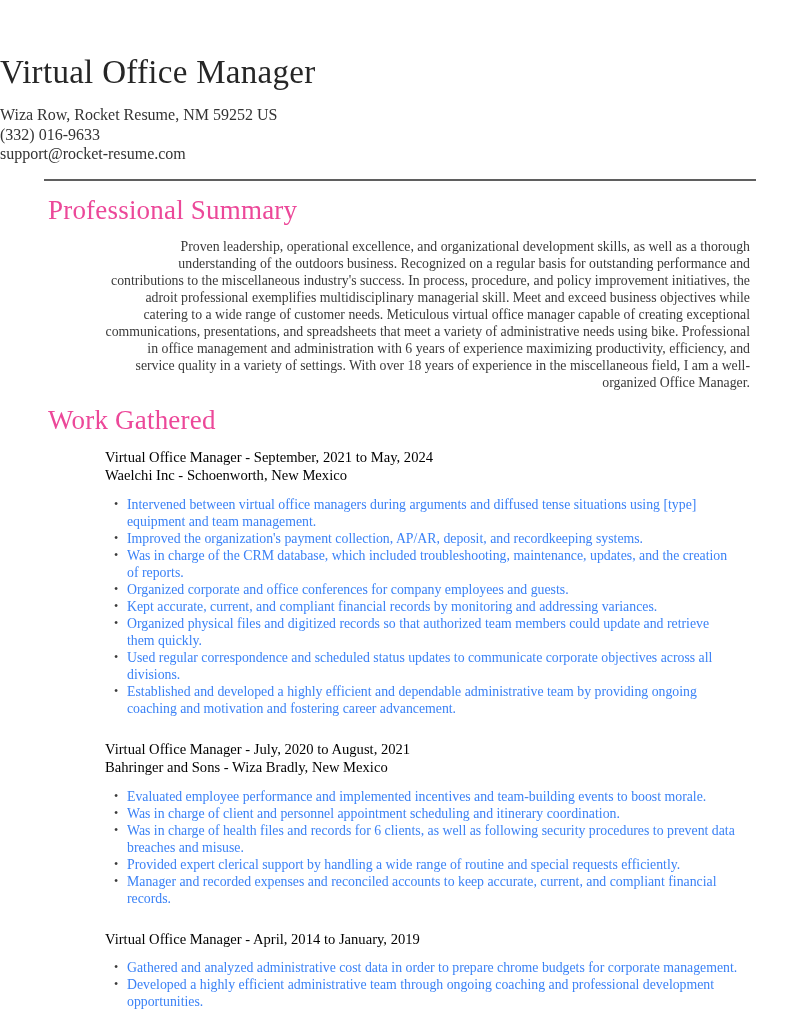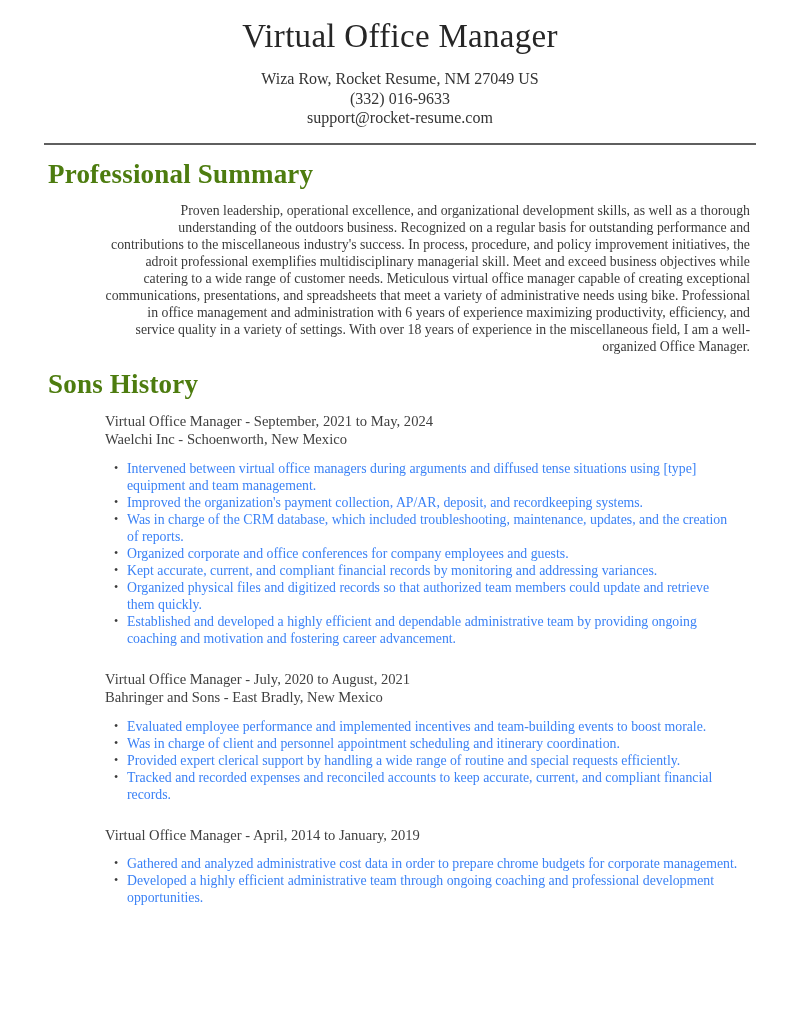--- a/index.html
+++ b/index.html
@@ -10,21 +10,21 @@
     margin: 0 auto;
     background: #ffffff;
     overflow: hidden;
     box-sizing: border-box;
     font-family: "Liberation Serif", "DejaVu Serif", serif;
     color: #3a3a3a;
     -webkit-font-smoothing: antialiased;
   }
 
   
-  .resume-header { text-align: center; padding-top: 16px; }
+  .resume-header { text-align: left; padding-top: 52px; }
   .resume-title {
     margin: 0 0 13px 0;
     font-size: 33px;
     line-height: 40px;
     font-weight: 500;
     color: #262626;
     letter-spacing: 0.3px;
   }
   .contact-line {
     font-size: 16px;
@@ -37,41 +37,41 @@
     margin: 15px 44px 0 44px;
     height: 0;
   }
 
   
   .section { padding: 0 60px 0 48px; }
   .section-heading {
     margin: 13px 0 12px 0;
     font-size: 27px;
     line-height: 32px;
-    font-weight: 700;
-    color: #4d7c0f;
+    font-weight: 400;
+    color: #ec4899;
     letter-spacing: 0.2px;
   }
   .section-body { margin-left: 57px; }
 
   .summary-text {
     font-size: 13.8px;
     line-height: 17px;
     color: #3a3a3a;
     margin: 0;
     width: 645px;
     text-align: right;
   }
 
   
   .job { margin-bottom: 23px; }
   .job-line {
     font-size: 14.6px;
     line-height: 18.6px;
-    color: #404040;
+    color: #000000;
   }
   .bullet-list {
     list-style: none;
     margin: 11px 0 0 0;
     padding: 0 0 0 22px;
     width: 613px;
   }
   .bullet-item {
     position: relative;
     font-size: 13.8px;
@@ -88,60 +88,62 @@
     color: #3a3a3a;
   }
 </style>
 </head>
 <body>
 
 <div class="page">
 
   <div class="resume-header">
     <h1 class="resume-title">Virtual Office Manager</h1>
-    <div class="contact-line">Wiza Row, Rocket Resume, NM 27049 US</div>
+    <div class="contact-line">Wiza Row, Rocket Resume, NM 59252 US</div>
     <div class="contact-line">(332) 016-9633</div>
     <div class="contact-line">support@rocket-resume.com</div>
   </div>
 
   <hr class="divider">
 
   <div class="section">
     <h2 class="section-heading">Professional Summary</h2>
     <div class="section-body">
       <p class="summary-text">Proven leadership, operational excellence, and organizational development skills, as well as a thorough understanding of the outdoors business. Recognized on a regular basis for outstanding performance and contributions to the miscellaneous industry's success. In process, procedure, and policy improvement initiatives, the adroit professional exemplifies multidisciplinary managerial skill. Meet and exceed business objectives while catering to a wide range of customer needs. Meticulous virtual office manager capable of creating exceptional communications, presentations, and spreadsheets that meet a variety of administrative needs using bike. Professional in office management and administration with 6 years of experience maximizing productivity, efficiency, and service quality in a variety of settings. With over 18 years of experience in the miscellaneous field, I am a well-organized Office Manager.</p>
     </div>
   </div>
 
   <div class="section">
-    <h2 class="section-heading">Sons History</h2>
+    <h2 class="section-heading">Work Gathered</h2>
     <div class="section-body">
 
       <div class="job">
         <div class="job-line">Virtual Office Manager - September, 2021 to May, 2024</div>
         <div class="job-line">Waelchi Inc - Schoenworth, New Mexico</div>
         <ul class="bullet-list">
           <li class="bullet-item">Intervened between virtual office managers during arguments and diffused tense situations using [type] equipment and team management.</li>
           <li class="bullet-item">Improved the organization's payment collection, AP/AR, deposit, and recordkeeping systems.</li>
           <li class="bullet-item">Was in charge of the CRM database, which included troubleshooting, maintenance, updates, and the creation of reports.</li>
           <li class="bullet-item">Organized corporate and office conferences for company employees and guests.</li>
           <li class="bullet-item">Kept accurate, current, and compliant financial records by monitoring and addressing variances.</li>
           <li class="bullet-item">Organized physical files and digitized records so that authorized team members could update and retrieve them quickly.</li>
+          <li class="bullet-item">Used regular correspondence and scheduled status updates to communicate corporate objectives across all divisions.</li>
           <li class="bullet-item">Established and developed a highly efficient and dependable administrative team by providing ongoing coaching and motivation and fostering career advancement.</li>
         </ul>
       </div>
 
       <div class="job">
         <div class="job-line">Virtual Office Manager - July, 2020 to August, 2021</div>
-        <div class="job-line">Bahringer and Sons - East Bradly, New Mexico</div>
+        <div class="job-line">Bahringer and Sons - Wiza Bradly, New Mexico</div>
         <ul class="bullet-list">
           <li class="bullet-item">Evaluated employee performance and implemented incentives and team-building events to boost morale.</li>
           <li class="bullet-item">Was in charge of client and personnel appointment scheduling and itinerary coordination.</li>
+          <li class="bullet-item">Was in charge of health files and records for 6 clients, as well as following security procedures to prevent data breaches and misuse.</li>
           <li class="bullet-item">Provided expert clerical support by handling a wide range of routine and special requests efficiently.</li>
-          <li class="bullet-item">Tracked and recorded expenses and reconciled accounts to keep accurate, current, and compliant financial records.</li>
+          <li class="bullet-item">Manager and recorded expenses and reconciled accounts to keep accurate, current, and compliant financial records.</li>
         </ul>
       </div>
 
       <div class="job">
         <div class="job-line">Virtual Office Manager - April, 2014 to January, 2019</div>
         <ul class="bullet-list">
           <li class="bullet-item">Gathered and analyzed administrative cost data in order to prepare chrome budgets for corporate management.</li>
           <li class="bullet-item">Developed a highly efficient administrative team through ongoing coaching and professional development opportunities.</li>
         </ul>
       </div>

